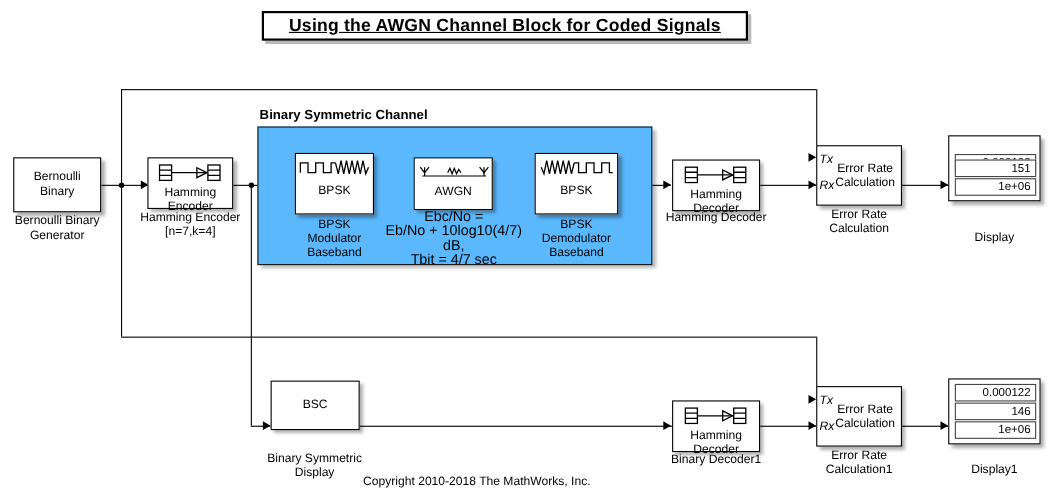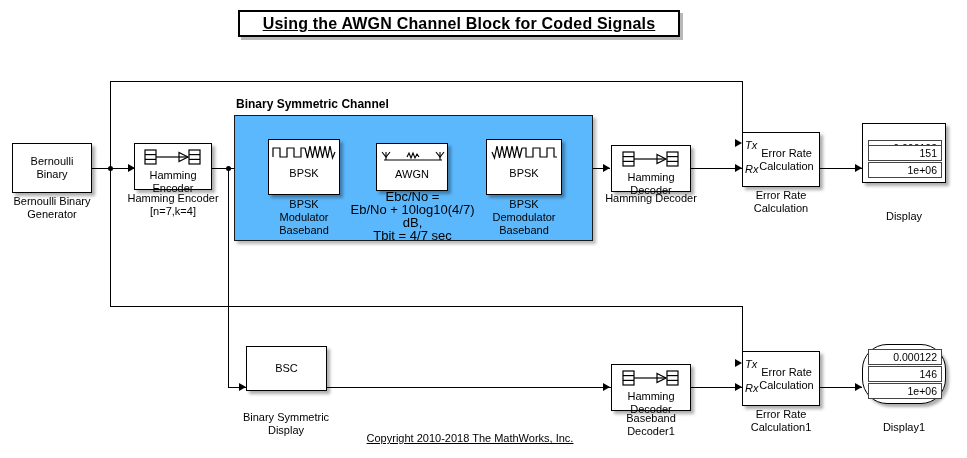--- a/index.html
+++ b/index.html
@@ -67,21 +67,21 @@
   .port-lbl{position:absolute;font-size:11px;line-height:12px;font-style:italic;}
   .erc-txt{
     position:absolute;left:14px;right:3px;top:50%;transform:translateY(-50%);
     font-size:11px;line-height:13px;text-align:center;
   }
 
   
   .codericon{position:absolute;left:50%;transform:translateX(-50%);top:5px;width:58px;height:16px;}
 
   .copyright{
-    position:absolute;font-size:11px;color:#000;text-align:center;text-decoration:underline;
+    position:absolute;font-size:11px;color:#000;
   }
   .blk-label{font-size:11px;line-height:13px;text-align:center;}
 </style>
 </head>
 <body>
 
 <div id="canvas">
 
   <div class="title-banner">Using the AWGN Channel Block for Coded Signals</div>
 
@@ -253,32 +253,32 @@
         <line x1="1" y1="10.4" x2="12" y2="10.4" stroke="#000" stroke-width="1.2"></line>
         <rect x="45" y="1" width="11" height="14" fill="none" stroke="#000" stroke-width="1.2"></rect>
         <line x1="45" y1="5.6" x2="56" y2="5.6" stroke="#000" stroke-width="1.2"></line>
         <line x1="45" y1="10.4" x2="56" y2="10.4" stroke="#000" stroke-width="1.2"></line>
         <line x1="12" y1="8" x2="44" y2="8" stroke="#000" stroke-width="1.2"></line>
         <polygon points="44,8 35,3.5 35,12.5" fill="none" stroke="#000" stroke-width="1.2"></polygon>
       </svg>
     </span>
     <div class="blk-label" style="position:absolute;left:-3px;right:-3px;top:25px;">Hamming Decoder</div>
   </div>
-  <div class="caption" style="left:601px;top:412px;width:100px;">Baseband Decoder1</div>
+  <div class="caption" style="left:601px;top:412px;width:100px;">Binary Decoder1</div>
 
   <div class="blk" style="left:742px;top:351px;width:78px;height:55px;">
     <span class="port-lbl" style="left:2px;top:6px;">Tx</span>
     <span class="port-lbl" style="left:2px;top:30px;">Rx</span>
     <div class="erc-txt" style="white-space:pre-line;">Error Rate
 Calculation</div>
   </div>
   <div class="caption" style="left:731px;top:408px;width:100px;">Error Rate
 Calculation1</div>
 
-  <div class="blk" style="left:862px;top:344px;width:84px;height:60px;border-radius:25px;">
+  <div class="blk" style="left:862px;top:344px;width:84px;height:60px;">
     <div class="disp-row" style="left:5px;top:4px;width:74px;height:16px;">0.000122</div>
     <div class="disp-row" style="left:5px;top:21px;width:74px;height:16px;">146</div>
     <div class="disp-row" style="left:5px;top:38px;width:74px;height:16px;">1e+06</div>
   </div>
   <div class="caption" style="left:854px;top:421px;width:100px;">Display1</div>
 
   <div class="copyright" style="left:330px;top:432px;width:280px;">Copyright 2010-2018 The MathWorks, Inc.</div>
 
 </div>
 

